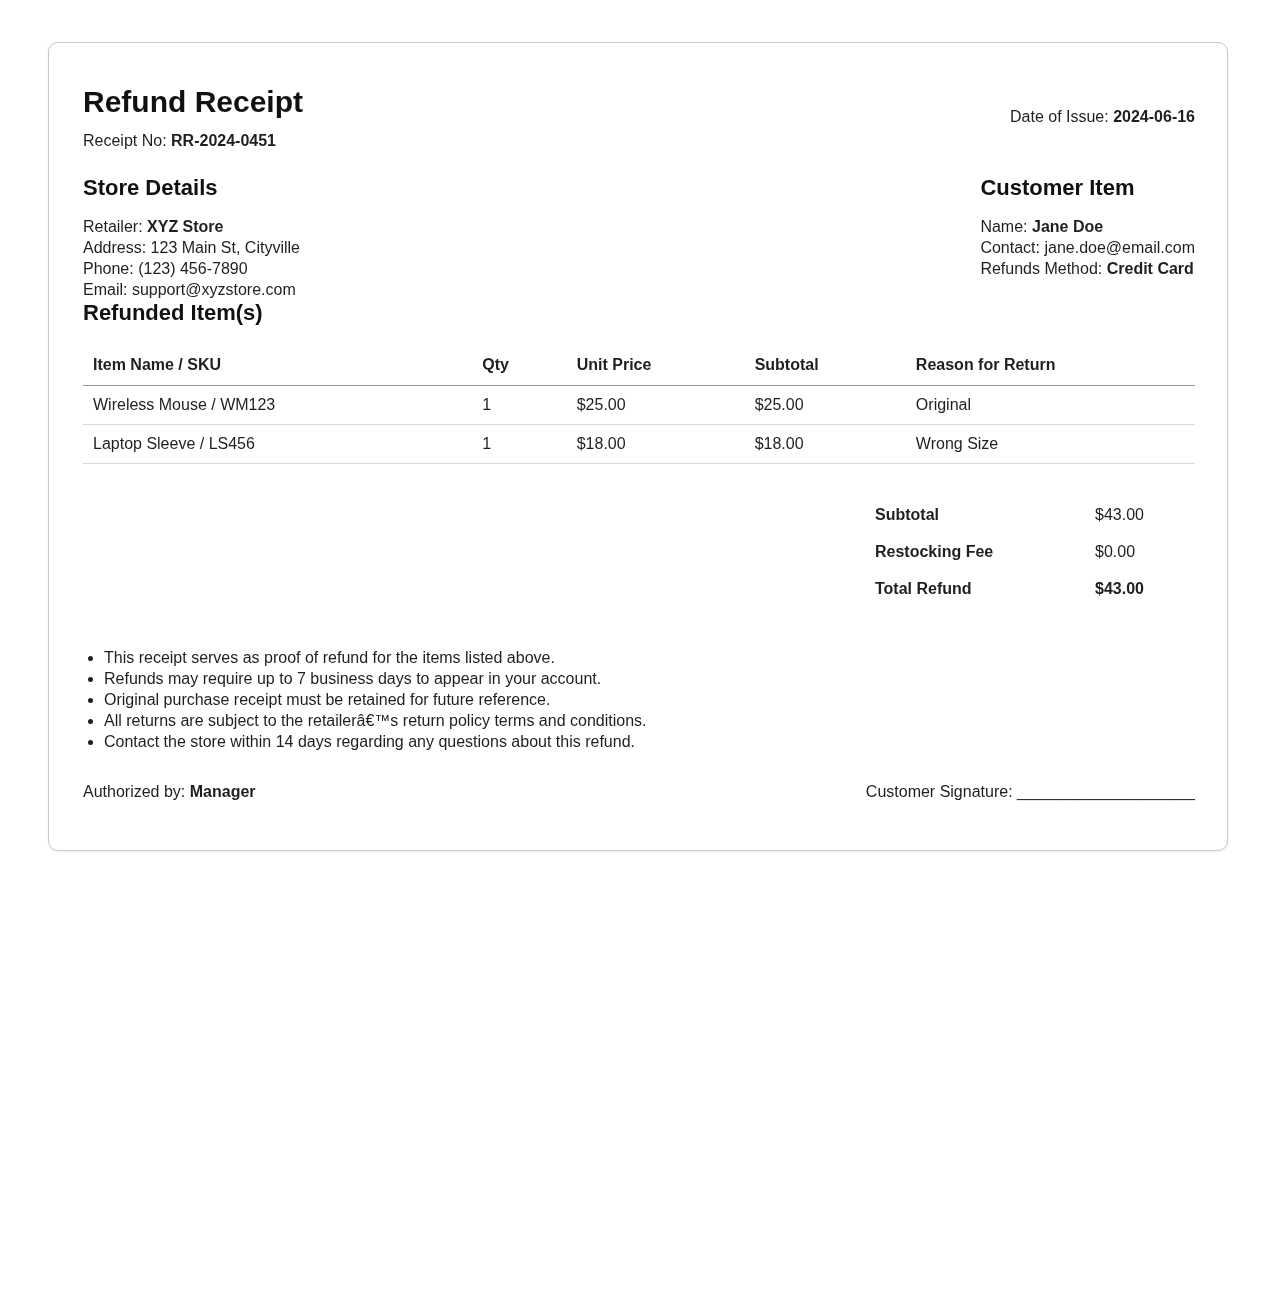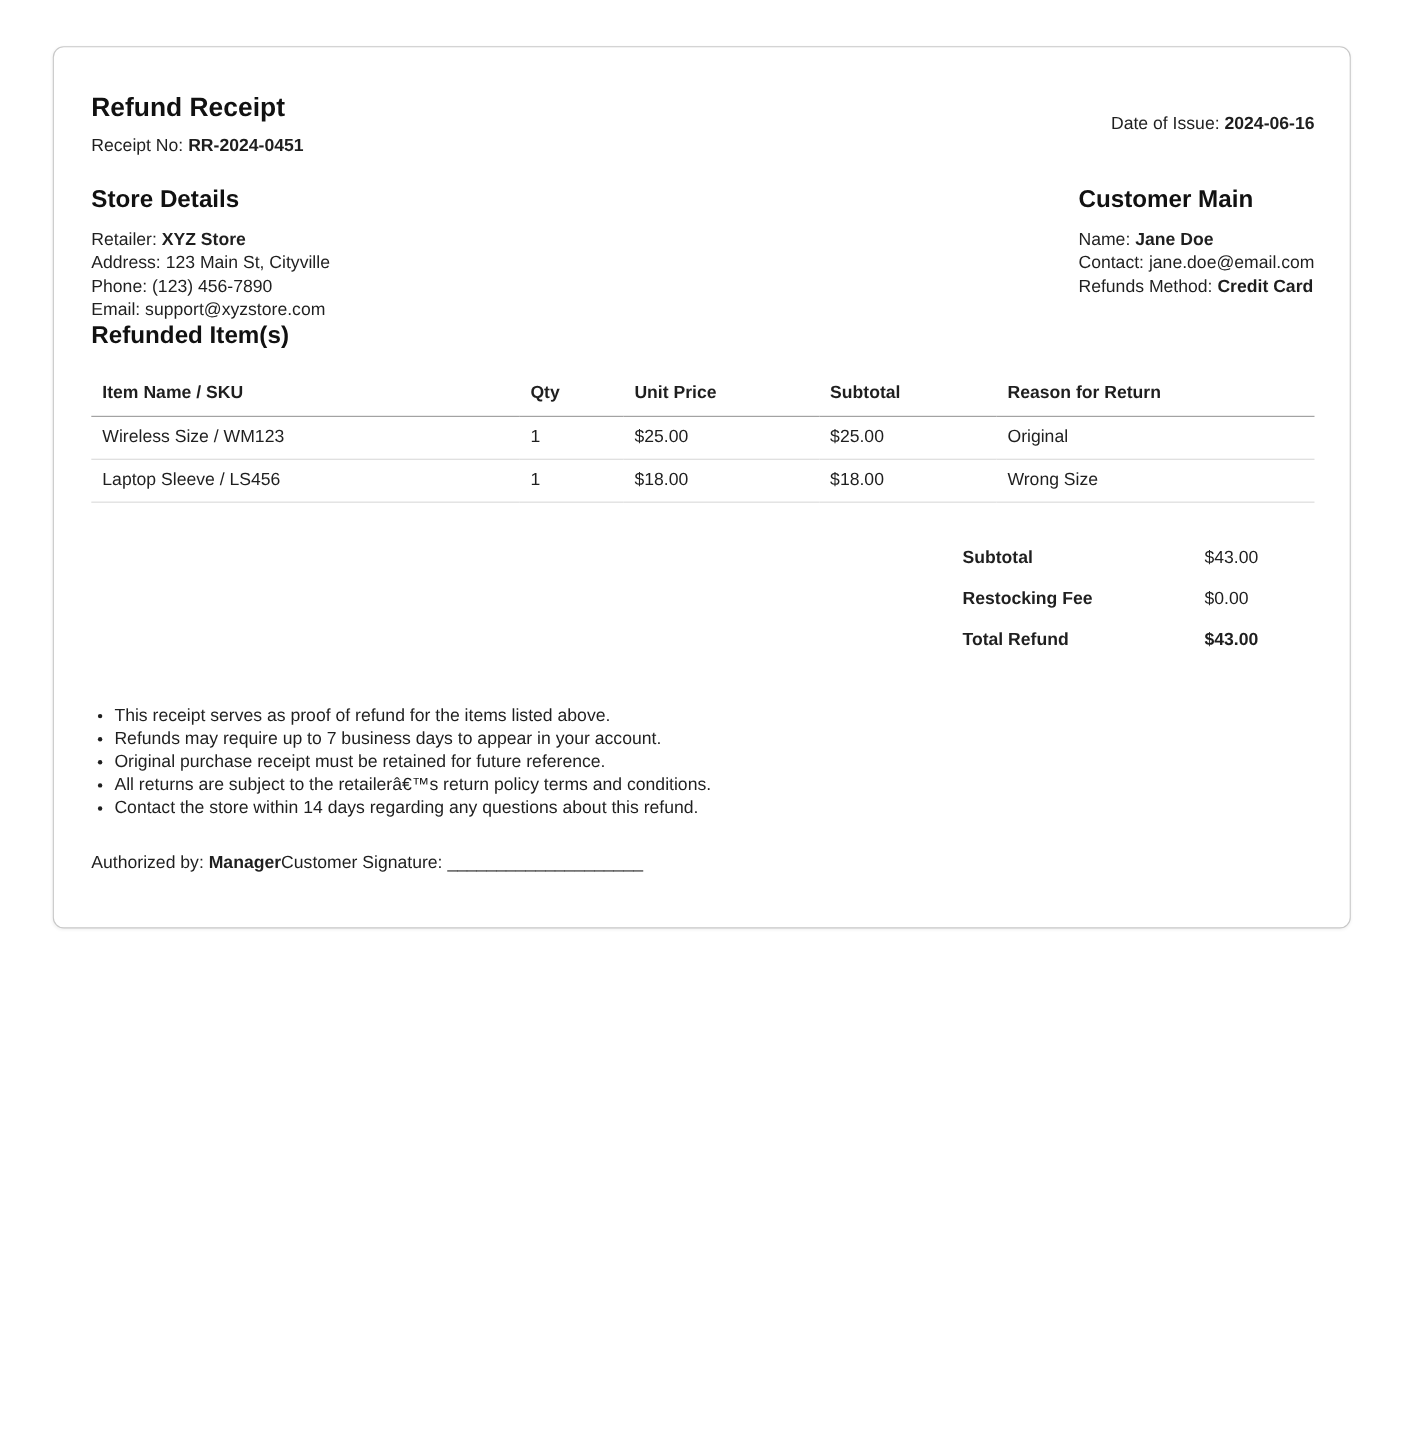--- a/index.html
+++ b/index.html
@@ -23,21 +23,21 @@
     box-shadow: 0 1px 3px rgba(0,0,0,0.06);
     padding: 40px 32px 48px 34px;
   }
   
   .header {
     display: flex;
     justify-content: space-between;
     align-items: center;
   }
   .title {
-    font-size: 24px;
+    font-size: 30px;
     font-weight: 700;
     line-height: 1.25;
     color: #111111;
   }
   .receipt-no {
     margin-top: 10px;
     line-height: 1.3;
   }
   .date-of-issue { line-height: 1.3; }
   b, .bold { font-weight: 700; }
@@ -100,23 +100,25 @@
     margin-top: 13px;
     padding-left: 21px;
   }
   .notes li {
     line-height: 21px;
     padding-left: 0;
   }
   
   .footer {
     display: flex;
+    justify-content: space-between;
     align-items: baseline;
     margin-top: 29px;
     line-height: 21px;
+    gap: 36px;
   }
 </style>
 </head>
 <body>
 
 <div class="page">
   <div class="card">
 
     <div class="header">
       <div class="header-left">
@@ -147,21 +149,21 @@
           <span>Phone:</span>
           <span>(123) 456-7890</span>
         </div>
         <div class="info-line">
           <span>Email:</span>
           <span>support@xyzstore.com</span>
         </div>
       </div>
 
       <div class="customer">
-        <h2 class="section-heading">Customer Main</h2>
+        <h2 class="section-heading">Customer Item</h2>
         <div class="info-line">
           <span>Name:</span>
           <b>Jane Doe</b>
         </div>
         <div class="info-line">
           <span>Contact:</span>
           <span>jane.doe@email.com</span>
         </div>
         <div class="info-line">
           <span>Refunds Method:</span>
@@ -177,21 +179,21 @@
         <tr>
           <th class="col-name">Item Name / SKU</th>
           <th class="col-qty">Qty</th>
           <th class="col-price">Unit Price</th>
           <th class="col-sub">Subtotal</th>
           <th class="col-reason">Reason for Return</th>
         </tr>
       </thead>
       <tbody>
         <tr>
-          <td>Wireless Size / WM123</td>
+          <td>Wireless Mouse / WM123</td>
           <td>1</td>
           <td>$25.00</td>
           <td>$25.00</td>
           <td>Original</td>
         </tr>
         <tr>
           <td>Laptop Sleeve / LS456</td>
           <td>1</td>
           <td>$18.00</td>
           <td>$18.00</td>

